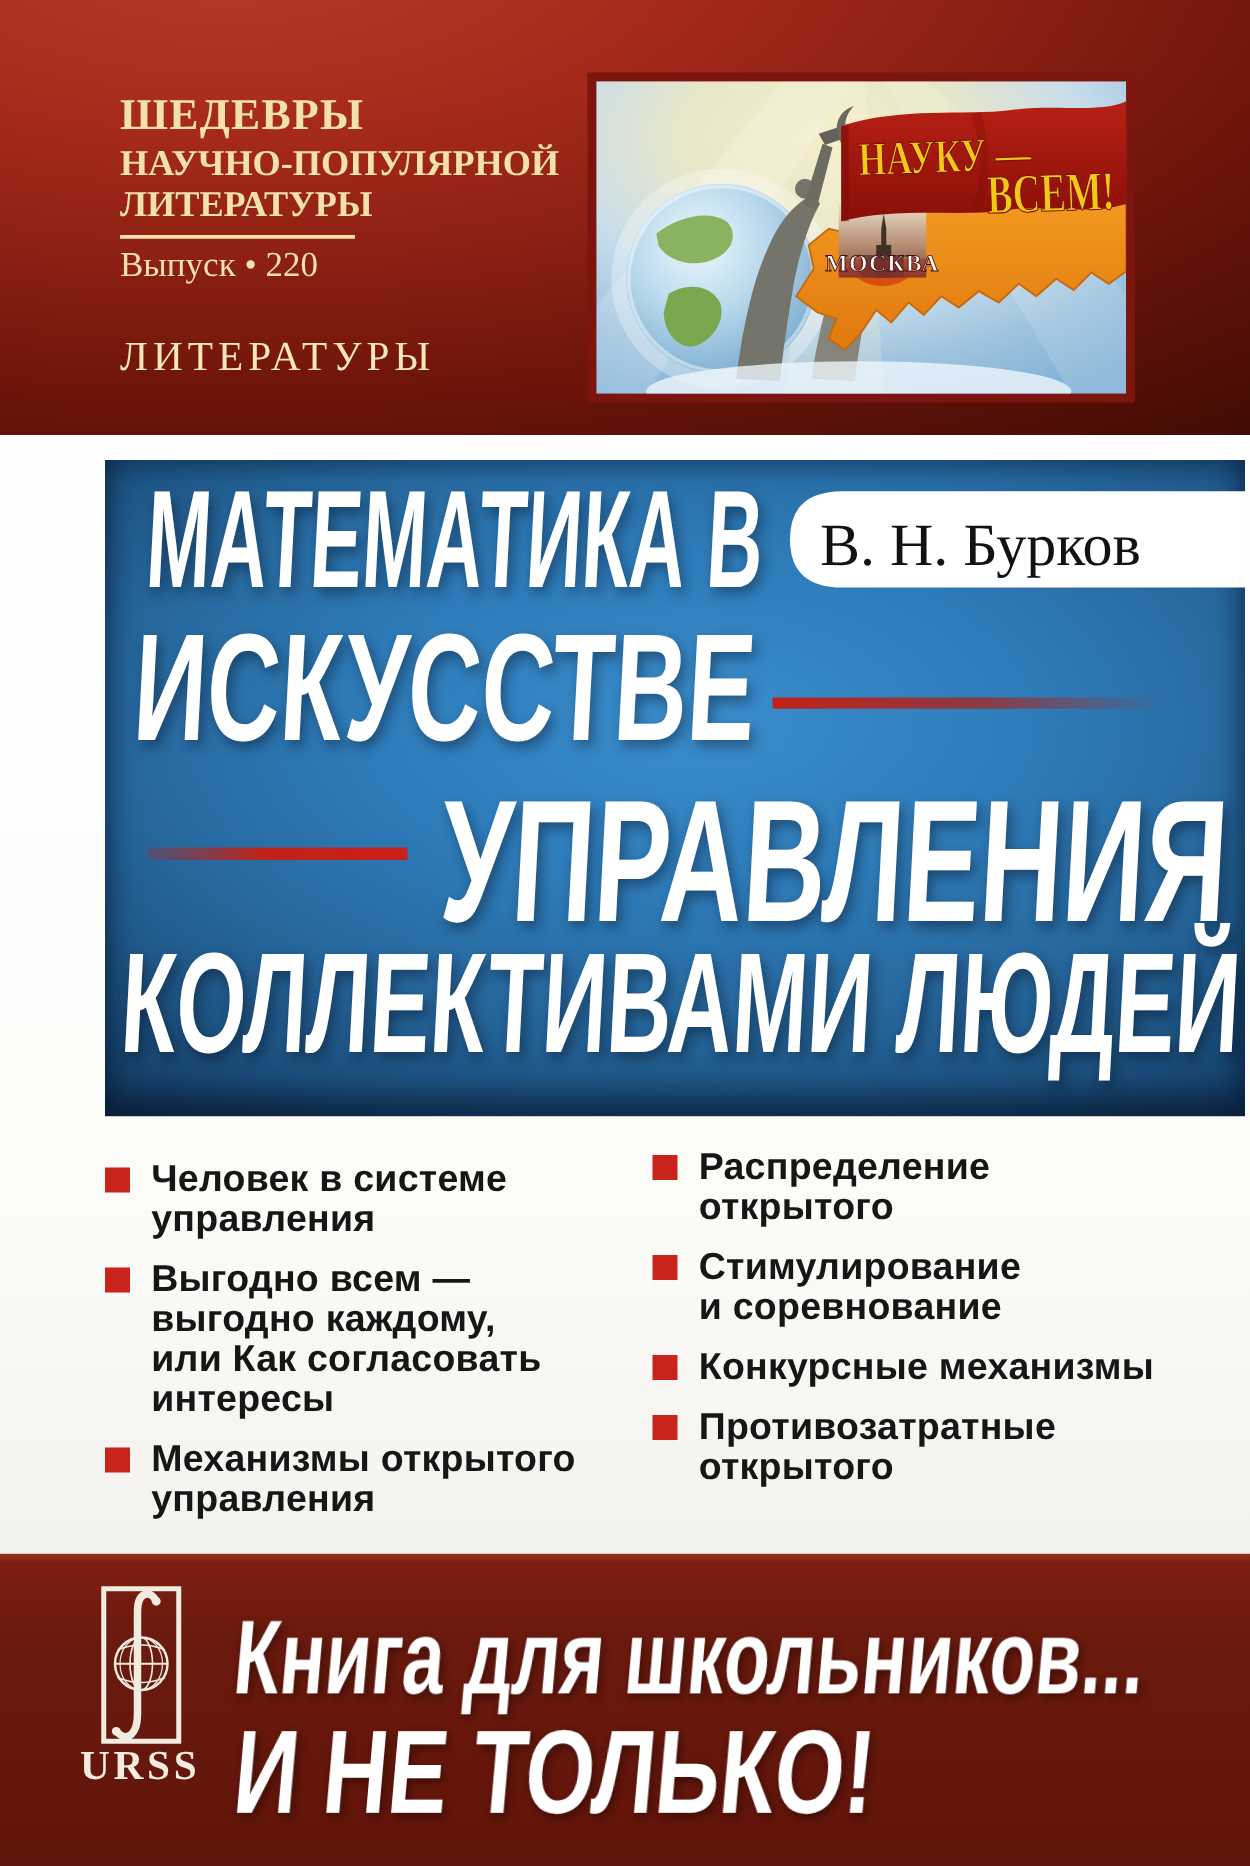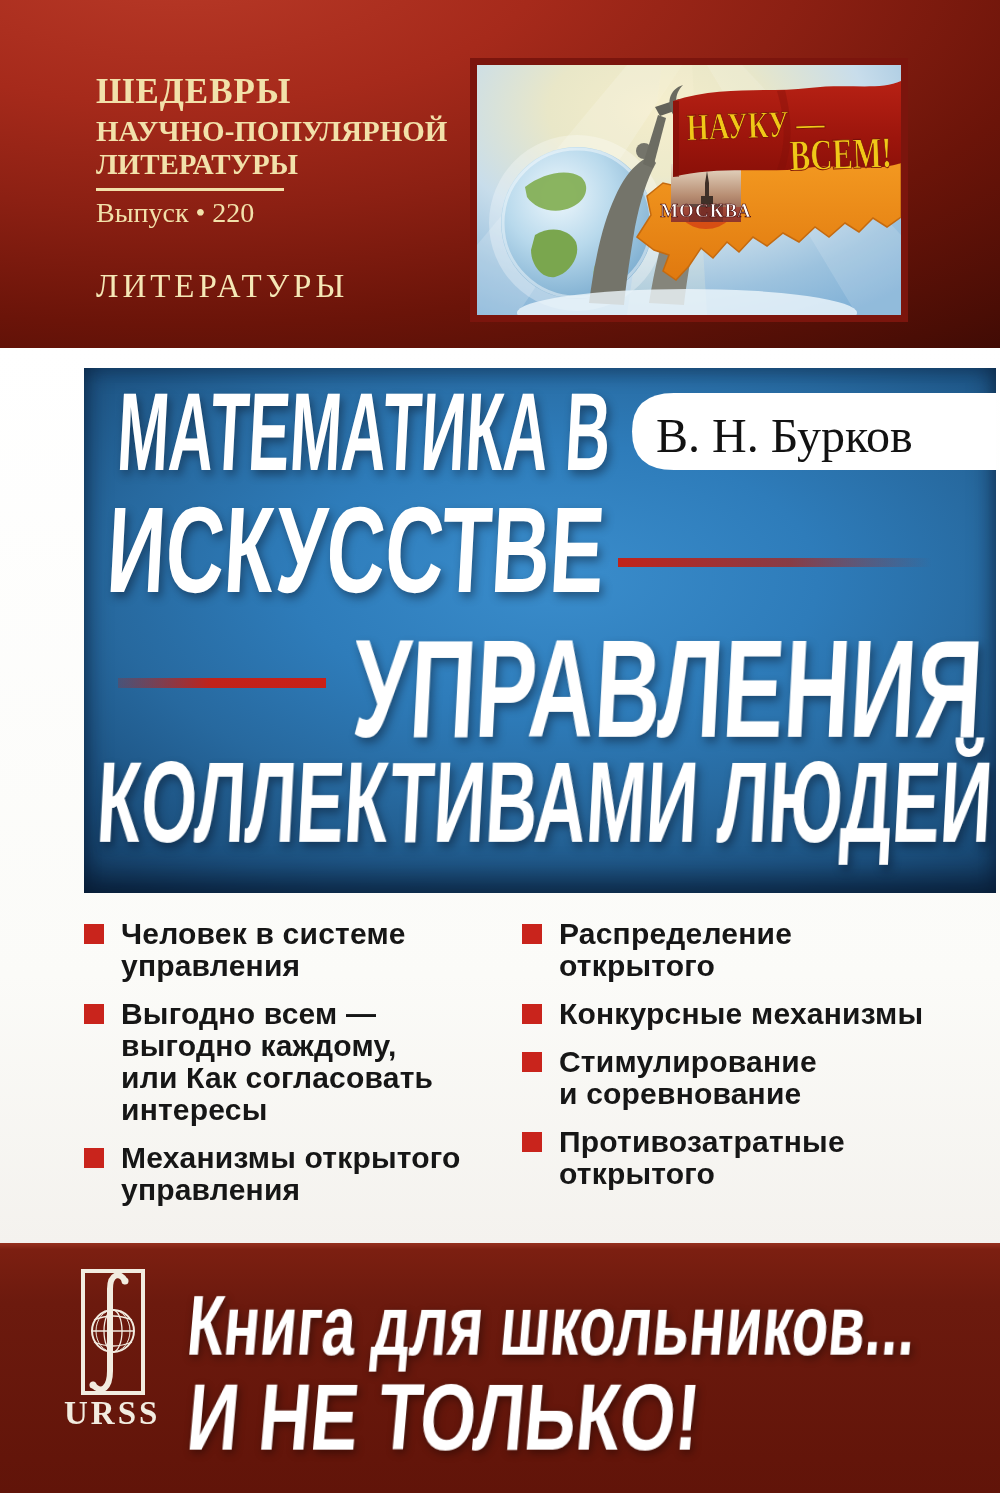--- a/index.html
+++ b/index.html
@@ -35,21 +35,21 @@
     background:radial-gradient(95% 85% at 52% 40%,
       #3a8dcc 0%, #2e7cba 30%, #27699f 52%, #1b4f7d 74%, #113457 92%, #0b2440 100%);
     box-shadow:inset 0 -16px 26px rgba(0,10,25,.55), inset 0 8px 16px rgba(5,25,55,.35);}
   .blue-panel svg{display:block;}
   .title-text{fill:#ffffff;font-family:"Liberation Sans",sans-serif;font-weight:bold;}
   .author-text{fill:#121212;font-family:"Liberation Serif",serif;font-size:48px;}
 
   
   .topics{position:absolute;left:0;top:570px;width:1000px;}
   .topic-col{position:absolute;top:0;list-style:none;margin:0;padding:0;}
-  .topic-col.left{left:84px;width:420px;}
+  .topic-col.left{left:84px;width:420px;margin-top:10px;}
   .topic-col.right{left:522px;width:450px;}
   .topic-item{display:flex;gap:17px;margin-bottom:16px;}
   .topic-bullet{flex:none;width:20px;height:20px;background:#c9241c;margin-top:6px;}
   .topic-text{font-size:30px;line-height:32px;font-weight:bold;color:#161616;
     white-space:pre-line;letter-spacing:0.2px;}
 
   
   .footer{position:absolute;left:0;top:1243px;width:1000px;height:250px;
     background:linear-gradient(180deg,#96301f 0px,#7c1f11 7px,#6c1a0e 60px,#611409 100%);}
   .urss-logo{position:absolute;left:80px;top:25px;width:66px;height:132px;}
@@ -209,26 +209,26 @@
         </li>
       </ul>
       <ul class="topic-col right" data-interactable="false">
         <li class="topic-item" data-interactable="false">
           <span class="topic-bullet" data-interactable="false"></span>
           <span class="topic-text" data-interactable="false">Распределение
 открытого</span>
         </li>
         <li class="topic-item" data-interactable="false">
           <span class="topic-bullet" data-interactable="false"></span>
-          <span class="topic-text" data-interactable="false">Конкурсные механизмы</span>
-        </li>
-        <li class="topic-item" data-interactable="false">
-          <span class="topic-bullet" data-interactable="false"></span>
           <span class="topic-text" data-interactable="false">Стимулирование
 и соревнование</span>
+        </li>
+        <li class="topic-item" data-interactable="false">
+          <span class="topic-bullet" data-interactable="false"></span>
+          <span class="topic-text" data-interactable="false">Конкурсные механизмы</span>
         </li>
         <li class="topic-item" data-interactable="false">
           <span class="topic-bullet" data-interactable="false"></span>
           <span class="topic-text" data-interactable="false">Противозатратные
 открытого</span>
         </li>
       </ul>
     </div>
   </section>
 

